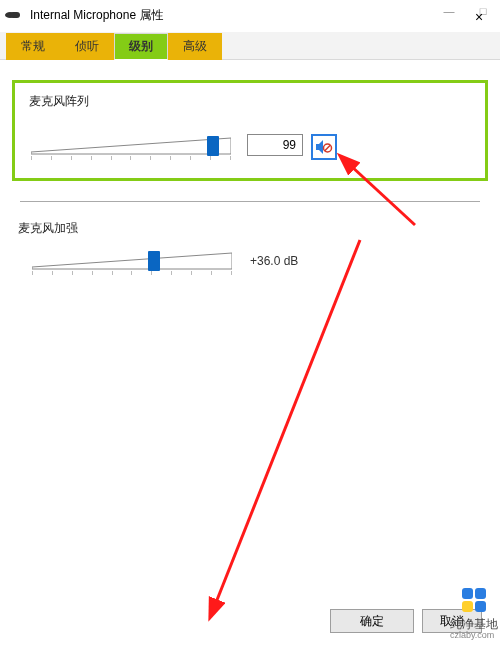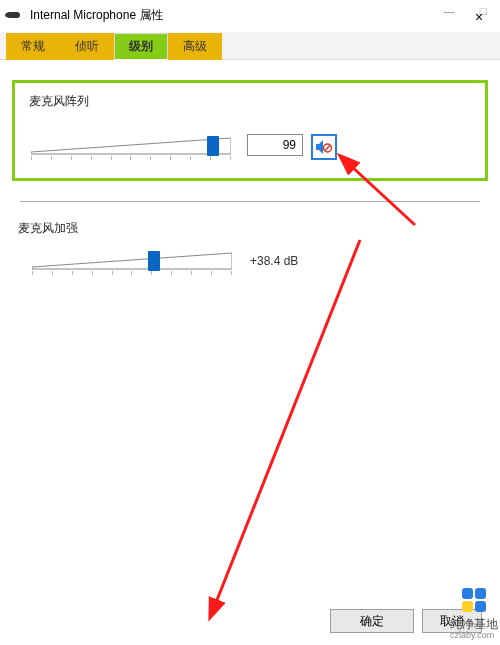--- a/index.html
+++ b/index.html
@@ -124,21 +124,21 @@
             <div class="tick"></div>
           <div class="tick"></div>
             <div class="tick"></div>
             <div class="tick"></div>
             <div class="tick"></div>
             <div class="tick"></div>
           <div class="tick"></div>
         </div>
         <div class="thumb" id="thumb2" style="left: 118px;"></div>
       </div>
-      <div class="boost-label">+38.4 dB</div>
+      <div class="boost-label">+36.0 dB</div>
     </div>
   </div>
 
   <svg class="arrow" style="left:230px; top:50px;" width="220" height="520">
     <defs>
         <marker id="ah1" markerWidth="10" markerHeight="10" refX="2" refY="3" orient="auto">
           <path d="M0,0 L0,6 L8,3 z" fill="#ff1a1a"></path>
         </marker>
       </defs>
     <line x1="185" y1="115" x2="120" y2="55" stroke="#ff1a1a" stroke-width="3" marker-end="url(#ah1)"></line>

